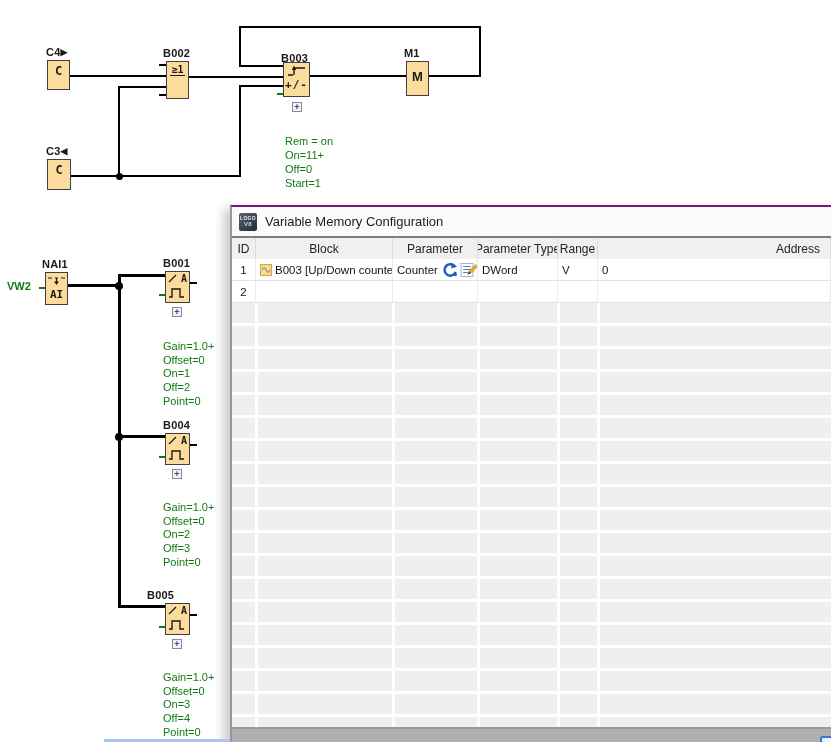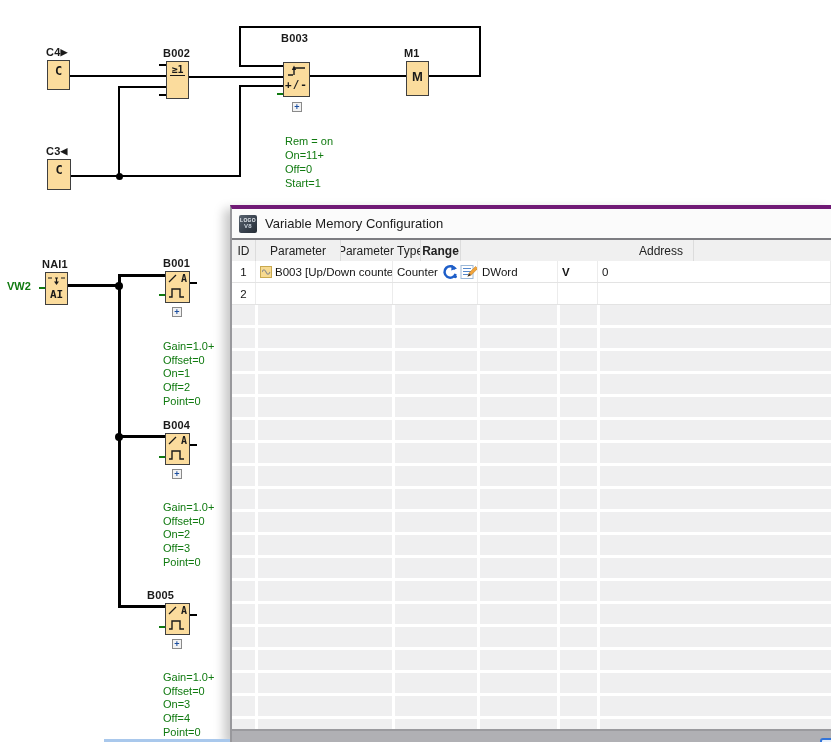--- a/index.html
+++ b/index.html
@@ -26,41 +26,41 @@
   .icon-abs{position:absolute;}
 
   .expand{position:absolute;width:10px;height:10px;background:#f2f2f2;border:1px solid #8a8a8a;
           color:#1b4ea0;font-size:9px;font-weight:700;line-height:8px;text-align:center;box-sizing:border-box;}
   .gparams{position:absolute;color:#107a10;font-size:11px;line-height:13.7px;white-space:nowrap;margin-top:20px;}
   .gparams.b003{line-height:14px;}
   .net-ref{position:absolute;color:#107a10;font-size:11px;font-weight:700;}
 
   
   #dialog{position:absolute;left:230px;top:205px;width:601px;height:537px;background:#fff;
-          border-top:4px solid #701a75;border-left:2px solid #98989c;box-sizing:border-box;
+          border-top:2px solid #701a75;border-left:2px solid #98989c;box-sizing:border-box;
           box-shadow:-6px 4px 10px rgba(0,0,0,.22);overflow:hidden;text-align:center;}
   #titlebar{position:absolute;left:0;top:0;width:100%;height:29px;background:#fbfbfb;
             display:flex;align-items:center;gap:8px;padding-left:7px;box-sizing:border-box;}
   #titlebar .ttl{font-size:13px;color:#1c1c1c;}
   .app-ico{width:18px;height:18px;background:linear-gradient(135deg,#5a6470 0%,#39424e 55%,#262d36 100%);
            border-radius:2px;display:flex;flex-direction:column;align-items:center;justify-content:center;
            color:#e8ecf2;font-size:5px;font-weight:700;line-height:5px;letter-spacing:.3px;}
   .app-ico .v8{font-size:6px;line-height:6px;color:#cdd5df;}
   #title-sep{position:absolute;left:0;top:29px;width:100%;height:2px;background:#7d7d82;}
 
   .trow{position:absolute;left:0;width:677px;display:flex;box-sizing:border-box;}
   .cell{box-sizing:border-box;display:flex;align-items:center;overflow:hidden;white-space:nowrap;}
   #thead{top:31px;height:21px;background:#f0f0f0;}
   #thead .cell{justify-content:center;font-size:12px;color:#222;border-right:1px solid #dcdcdc;}
   #thead .cell.addr{justify-content:flex-end;padding-right:10px;}
   .drow{height:22px;background:#fff;border-bottom:1px solid #e3e3e3;font-size:11.5px;color:#141414;}
   .drow .cell{border-right:1px solid #ececec;padding-left:4px;}
   .drow .cell.idc{justify-content:center;padding-left:0;}
   .c-id{width:24px;} .c-block{width:137px;} .c-param{width:85px;}
-  .c-type{width:80px;} .c-range{width:40px;font-weight:bold;} .c-addr{width:233px;}
+  .c-type{width:80px;} .c-range{width:40px;} .c-addr{width:233px;}
 
   .mini-blk{width:12px;height:12px;background:#f7da90;border:1px solid #c9a94e;box-sizing:border-box;
             margin-right:3px;flex:0 0 auto;display:flex;align-items:center;justify-content:center;}
   .pcell-icons{display:flex;align-items:center;gap:2px;margin-left:4px;}
 
   #emptygrid{position:absolute;left:0;top:96px;width:599px;height:424px;
              background:repeating-linear-gradient(180deg,#efeff0 0 20px,#ffffff 20px 23px);}
   .vsep{position:absolute;top:96px;height:424px;width:3px;background:#fff;}
   #grid-bottom{position:absolute;left:0;top:520px;width:599px;height:2px;background:#9a9a9e;}
   #btn-band{position:absolute;left:0;top:522px;width:599px;height:13px;background:#b0b0b4;}
@@ -119,21 +119,21 @@
   </div>
   <div class="blk" style="left:47px;top:159px;width:24px;height:31px">
     <div class="sym c">C</div>
   </div>
 
   <div class="blk-label" style="left:163px;top:47px">B002</div>
   <div class="blk" style="left:166px;top:61px;width:23px;height:38px">
     <div class="sym or"><span>≥1</span></div>
   </div>
 
-  <div class="blk-label" style="left:281px;top:32px">B003</div>
+  <div class="blk-label" style="left:281px;top:52px">B003</div>
   <div class="blk" style="left:283px;top:62px;width:27px;height:35px">
     <svg class="icon-abs" style="left:2px;top:2px" width="21" height="12" viewBox="0 0 21 12">
       <path d="M2 10 h5 M8 10 V4 M8 3 h11" fill="none" stroke="#1a1a1a" stroke-width="1.4"></path>
       <polygon points="8,0.5 5.8,5 10.2,5" fill="#1a1a1a"></polygon>
     </svg>
     <div class="sym pm">+/-</div>
   </div>
   <div class="expand" style="left:292px;top:102px">+</div>
   <div class="gparams b003" style="left:285px;top:114px">
     <div>Rem = on</div>
@@ -220,20 +220,21 @@
       <div class="app-ico">
         <span>LOGO</span>
         <span class="v8">V8</span>
       </div>
       <div class="ttl">Variable Memory Configuration</div>
     </div>
     <div id="title-sep"></div>
 
     <div class="trow" id="thead">
       <div class="cell c-id">ID</div>
+      <div class="cell c-block">Block</div>
       <div class="cell c-param">Parameter</div>
       <div class="cell c-type">Parameter Type</div>
       <div class="cell c-range">Range</div>
       <div class="cell c-addr addr">Address</div>
     </div>
 
     <div class="trow drow" style="top:52px">
       <div class="cell c-id idc">1</div>
       <div class="cell c-block">
         <span class="mini-blk">

